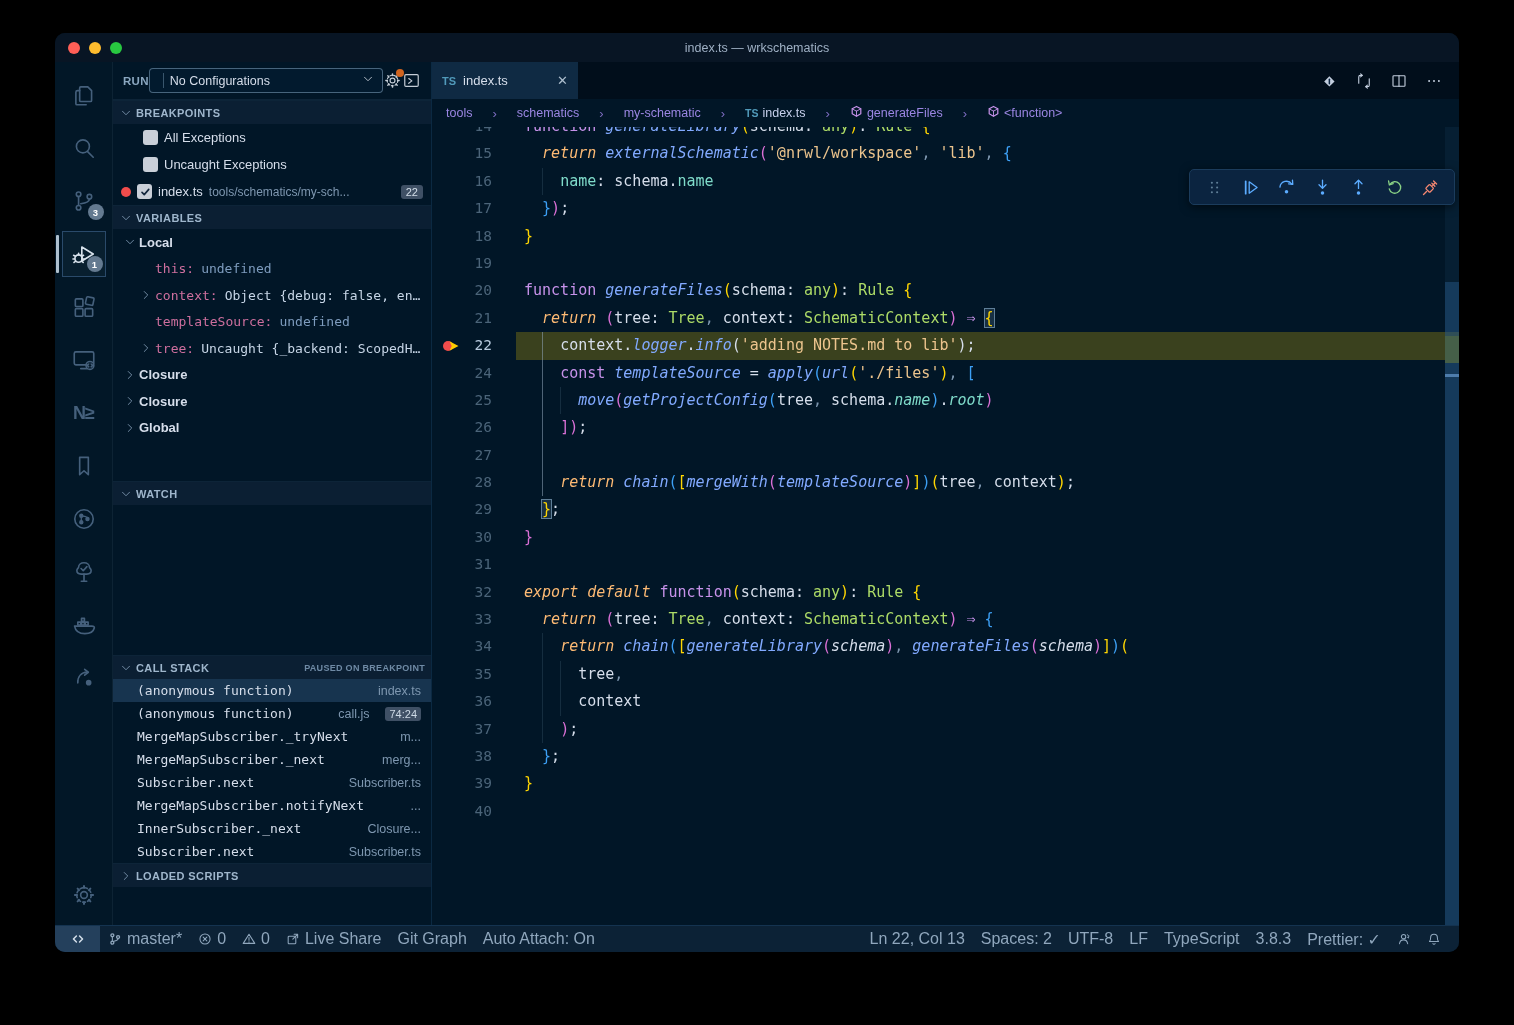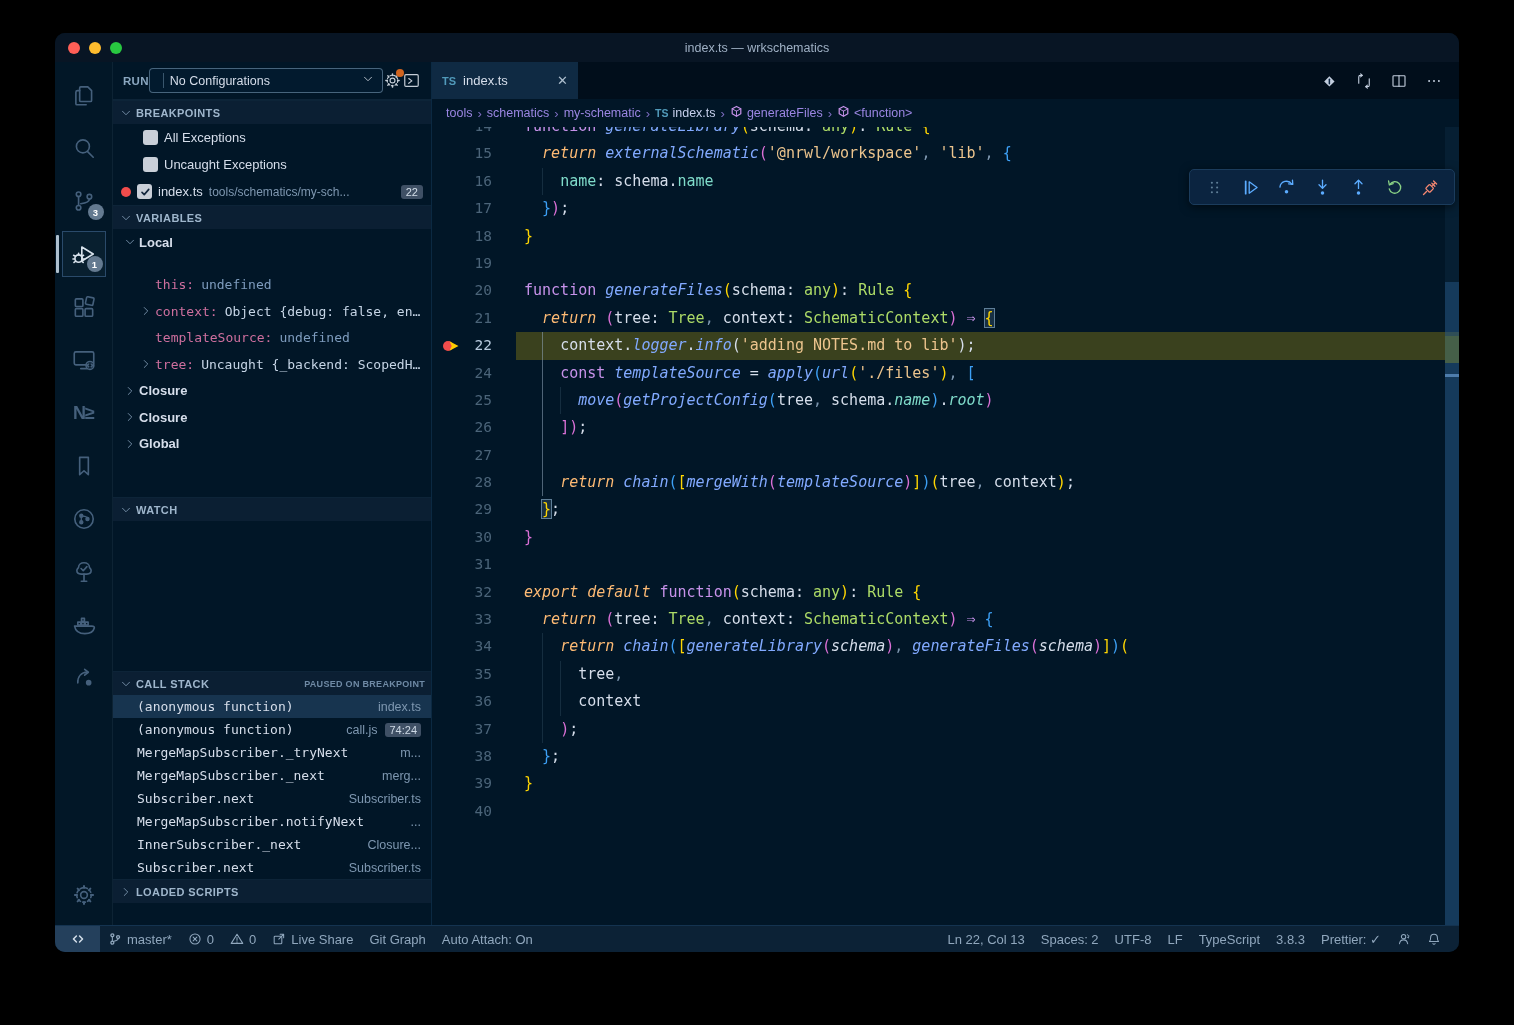--- a/index.html
+++ b/index.html
@@ -65,40 +65,40 @@
     margin-left:auto; flex:none; }
   .mono { font-family:"DejaVu Sans Mono",monospace; }
   .var-row { height:26.5px; display:flex; align-items:center; cursor:pointer; font-size:13px;
     white-space:nowrap; overflow:hidden; }
   .var-row .chev { width:16px; flex:none; color:#7e97b0; display:flex; }
   .var-row .chev svg { width:14px; height:14px; }
   .var-name { color:#ce6f9e; }
   .var-val { color:#c6d5e6; margin-left:7px; overflow:hidden; text-overflow:ellipsis; }
   .var-val.undef { color:#7e9cbe; }
   .var-scope { font-weight:bold; color:#d6deeb; font-family:"Liberation Sans",sans-serif; }
-  .cs-row { height:23px; display:flex; align-items:center; padding:0 10px 0 24px; gap:8px;
+  .cs-row { height:23px; display:flex; align-items:center; padding:0 10px 0 24px; gap:16px;
     cursor:pointer; white-space:nowrap; }
   .cs-row.selected { background:#17344f; }
   .cs-fn { font-family:"DejaVu Sans Mono",monospace; font-size:13px; color:#d6deeb; }
   .cs-file { margin-left:auto; color:#7e97b0; font-size:12.5px; }
   .cs-badge { background:#3f5065; color:#cdd9e5; border-radius:3px; font-size:11px; padding:1px 4px; }
   .pane-fill { flex:none; }
 
   
   .editor { flex:1; display:flex; flex-direction:column; min-width:0; position:relative; }
   .tabbar { height:37px; flex:none; background:#010e1b; display:flex; align-items:stretch; }
   .tab { width:146px; background:#0f2a43; display:flex; align-items:center; padding:0 10px; gap:7px;
     cursor:pointer; }
   .tab-ts { color:#519aba; font-weight:bold; font-size:11px; }
   .tab-label { color:#d6deeb; font-size:13px; flex:1; }
   .tab-close { color:#aebfce; font-size:13px; cursor:pointer; }
   .tab-actions { margin-left:auto; display:flex; align-items:center; gap:17px; padding-right:16px;
     color:#c3cede; }
   .tab-actions svg { width:18px; height:18px; cursor:pointer; }
-  .breadcrumbs { height:28px; flex:none; display:flex; align-items:center; padding-left:14px; gap:5px;
+  .breadcrumbs { height:28px; flex:none; display:flex; align-items:center; padding-left:14px; gap:20px;
     font-size:12.5px; color:#9b86e3; }
   .bc-item { cursor:pointer; display:flex; align-items:center; gap:4px; }
   .bc-sep { color:#7d6cc0; font-size:13px; }
   .bc-ts { color:#519aba; font-weight:bold; font-size:10.5px; }
   .bc-file { color:#c7d0ec; }
   .bc-cube svg { width:13px; height:13px; color:#c792ea; }
 
   .code-area { flex:1; position:relative; overflow:hidden;
     font-family:"DejaVu Sans Mono",monospace; font-size:15px; }
   .code-scroll { position:absolute; inset:0; margin-top:-14px; }
@@ -140,21 +140,21 @@
   
   .ov-ruler { position:absolute; top:0; right:0; bottom:0; width:14px; z-index:4; cursor:pointer; }
   .ov-slider { position:absolute; left:0; right:0; top:155px; height:652px; background:rgba(38,89,134,.55); }
   .ov-track-top { position:absolute; left:0; right:0; top:0; height:155px; background:rgba(16,48,74,.35); }
   .ov-cur { position:absolute; left:0; right:0; top:209px; height:27px; background:#45481f; }
   .ov-cur::after { content:""; position:absolute; inset:0; background:rgba(70,140,150,.35); }
   .ov-tick { position:absolute; left:0; right:0; top:247px; height:3px; background:#4e7dac; }
 
   
   .statusbar { height:27px; flex:none; background:#0c2236; border-top:1px solid #143350;
-    display:flex; align-items:flex-end; font-size:13px; color:#90a7bd; }
+    display:flex; align-items:flex-end; font-size:16px; color:#90a7bd; }
   .sb-left,.sb-right { display:flex; align-items:center; height:100%; }
   .sb-right { margin-left:auto; padding-right:10px; }
   .sb-item { display:flex; align-items:center; gap:5px; padding:0 8px; height:100%; cursor:pointer;
     white-space:nowrap; }
   .sb-item svg { width:14px; height:14px; }
   .sb-remote { background:#24405c; width:45px; justify-content:center; color:#d4dfea; }
 </style>
 </head>
 <body>
 
@@ -327,21 +327,21 @@
             <span>VARIABLES</span>
           </div>
           <div class="var-row mono" style="padding-left: 10px;">
             <span class="chev">
               <svg viewBox="0 0 24 24" fill="none" stroke="currentColor" stroke-width="1.5" stroke-linecap="round" stroke-linejoin="round">
                 <path d="M6 9l6 6 6-6"></path>
               </svg>
             </span>
             <span class="var-scope">Local</span>
           </div>
-          <div class="var-row mono" style="padding-left: 26px; margin-top: 16px;">
+          <div class="var-row mono" style="padding-left: 26px;">
             <span class="chev"></span>
             <span class="var-name">this:</span>
             <span class="var-val undef">undefined</span>
           </div>
           <div class="var-row mono" style="padding-left: 26px;">
             <span class="chev">
               <svg viewBox="0 0 24 24" fill="none" stroke="currentColor" stroke-width="1.5" stroke-linecap="round" stroke-linejoin="round">
                 <path d="M9 6l6 6-6 6"></path>
               </svg>
             </span>

